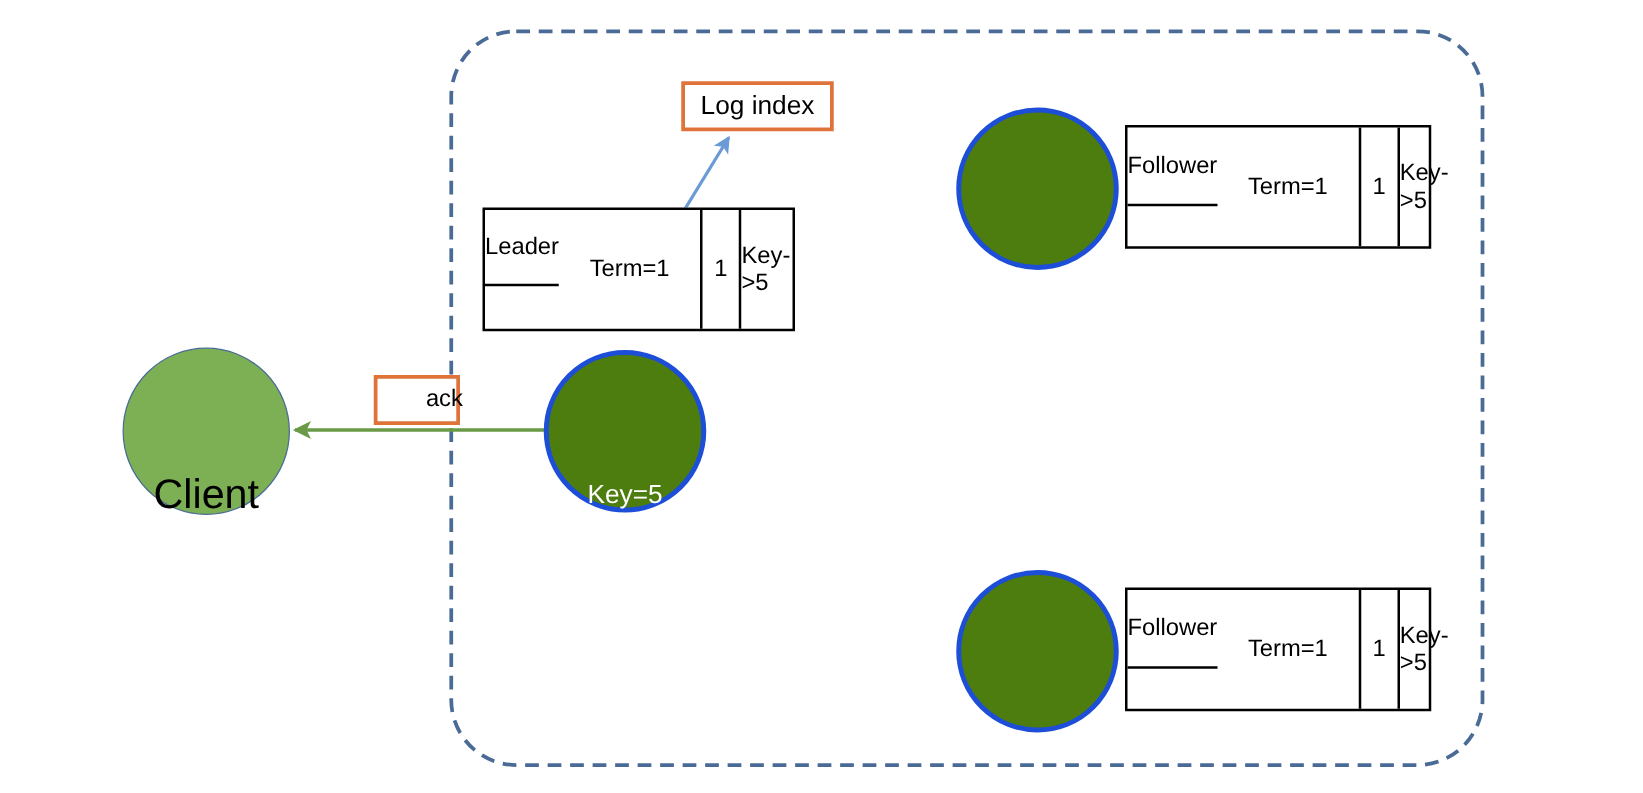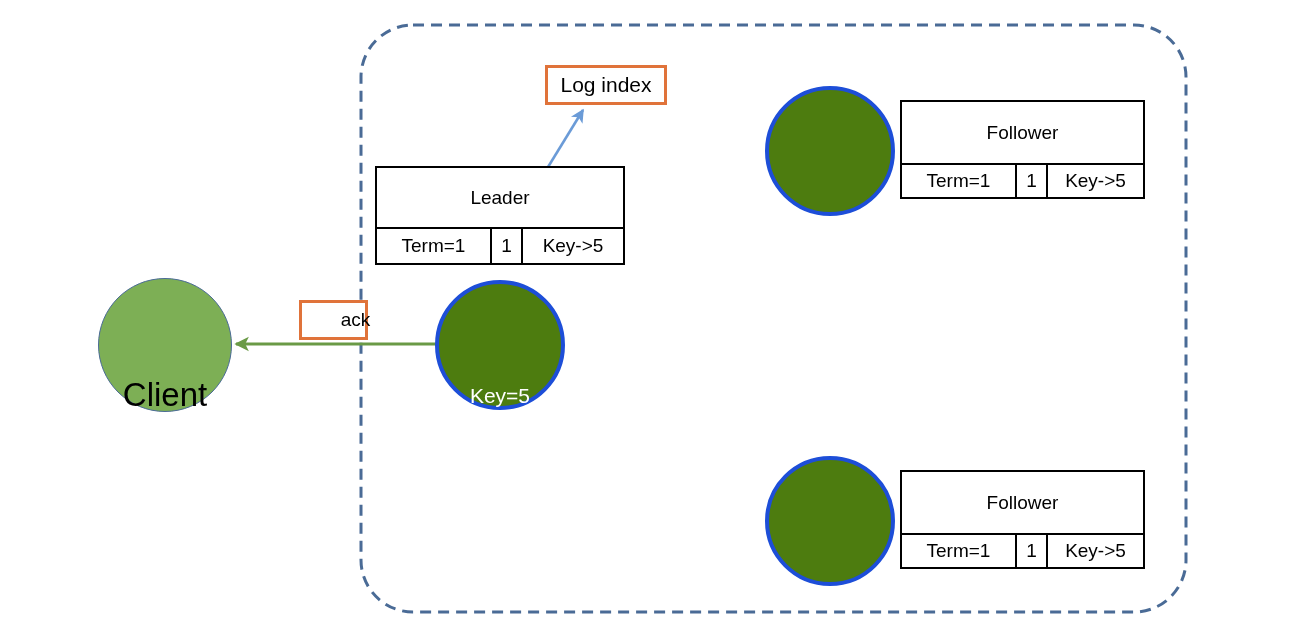--- a/index.html
+++ b/index.html
@@ -54,21 +54,21 @@
     color: #ffffff;
   }
 
   
   .node-table {
     position: absolute;
     box-sizing: border-box;
     border: 2px solid #000000;
     background: #ffffff;
     display: flex;
-    flex-direction: column;
+    flex-direction: row;
   }
   .node-table .title-row {
     flex: 0 0 auto;
     display: flex;
     align-items: center;
     justify-content: center;
     border-bottom: 2px solid #000000;
     font-size: 19px;
     color: #000000;
   }
@@ -130,21 +130,21 @@
   </div>
 
   <div class="annot-box small" style="left:299px; top:300px; width:69px; height:40px;padding-left:44px;">
     <span>ack</span>
   </div>
 
   <div class="annot-box" style="left:545px; top:65px; width:122px; height:40px;">
     <span>Log index</span>
   </div>
 
-  <div class="node-table" style="left:375px; top:166px; width:250px; height:99px;">
+  <div class="node-table" style="left:386px; top:166px; width:250px; height:99px;">
     <div class="title-row" style="height:59px;">Leader</div>
     <div class="entry-row">
       <div class="cell cell-term">Term=1</div>
       <div class="cell cell-index">1</div>
       <div class="cell cell-value">Key-&gt;5</div>
     </div>
   </div>
 
   <div class="node-circle circle-blue" style="left:435px; top:280px; width:130px; height:130px;">
     <span class="circle-label-key">Key=5</span>

